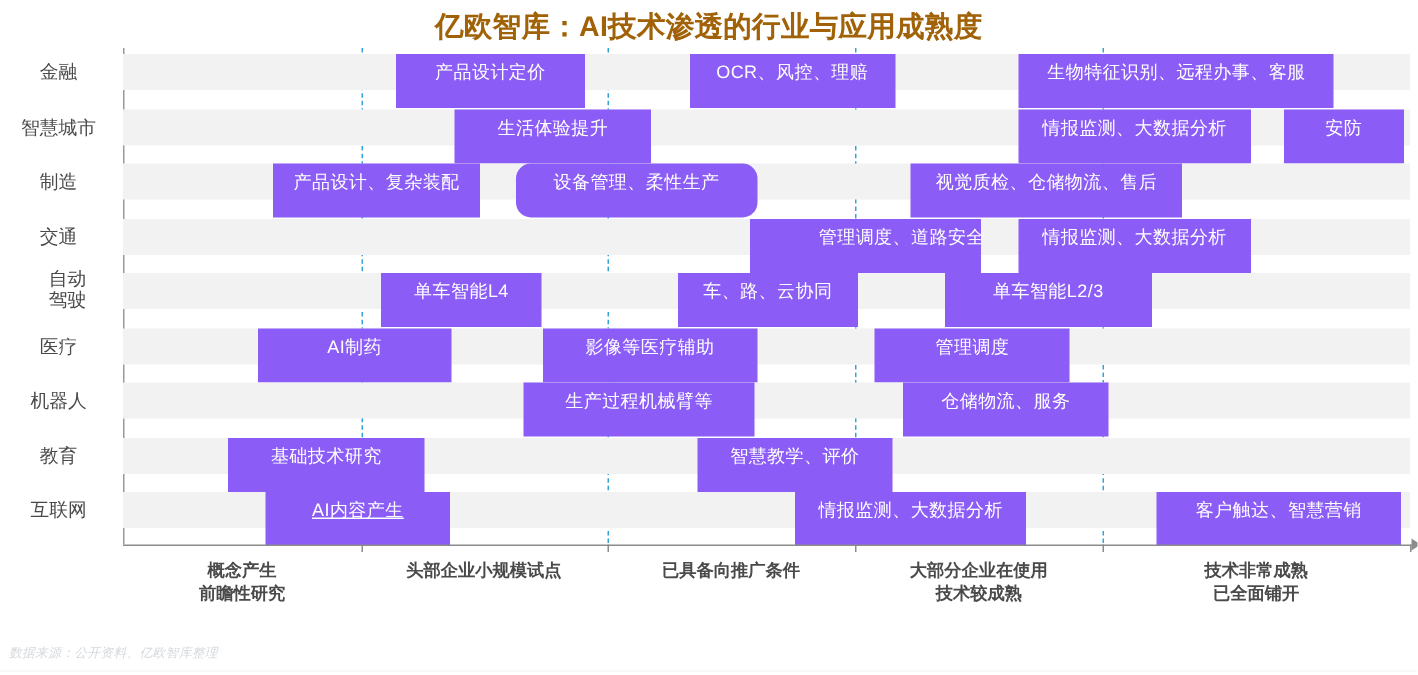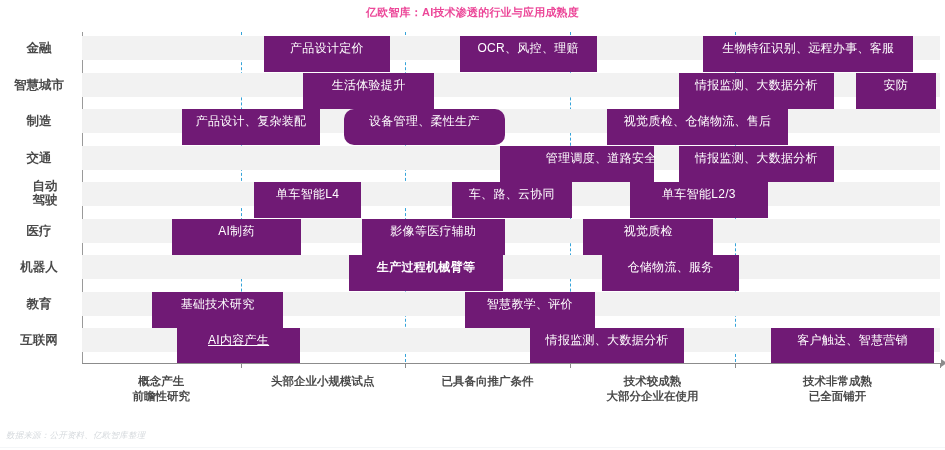--- a/index.html
+++ b/index.html
@@ -9,21 +9,21 @@
     font-family:"Liberation Sans","DejaVu Sans",sans-serif;
     color:#555;
     overflow:hidden;
     position:relative;
   }
   #chart-root{position:relative;width:945px;height:450px;}
 
   .title{
     position:absolute;left:0;top:5px;width:945px;
     text-align:center;
-    font-size:11px;font-weight:bold;color:#ec4899;
+    font-size:19px;font-weight:bold;color:#a16207;
     letter-spacing:.2px;
   }
 
   
   .plot{
     position:absolute;
     left:82px;top:32px;
     width:858px;height:330px;
   }
   .rowband{
@@ -32,42 +32,42 @@
   }
 
   .gridline{
     position:absolute;top:0;height:330px;
     border-left:1.4px dashed #2a9fd8;
     opacity:.95;
   }
 
   .bar{
     position:absolute;height:36px;
-    background:#701a75;
+    background:#8b5cf6;
     color:#ffffff;
     font-size:12px;
     line-height:24px;
     text-align:center;
     white-space:nowrap;
     box-sizing:border-box;
     letter-spacing:.3px;
   }
 
   
   .yaxis-line{
     position:absolute;left:82px;top:32px;
     width:1px;height:331px;background:#9a9a9a;
   }
   .ylabel{
     position:absolute;
     right:0;width:78px;
     text-align:center;
     font-size:12.5px;
     color:#4a4a4a;
-    font-weight:700;
+    font-weight:400;
   }
   .ylabels{position:absolute;left:0;top:32px;width:78px;height:330px;}
   .ylabel .l2{display:block;line-height:14px;margin-left:12px;}
 
   
   .xaxis{
     position:absolute;left:82px;top:363px;
     width:862px;height:1px;background:#8c8c8c;
   }
   .xarrow{
@@ -124,42 +124,42 @@
   <div class="yaxis-line"></div>
 
   <div class="plot" id="plot">
       <div class="gridline" style="left: 652.938px;"></div>
       <div class="gridline" style="left: 488.202px;"></div>
       <div class="gridline" style="left: 322.608px;"></div>
       <div class="gridline" style="left: 158.73px;"></div>
       <div class="rowband" style="top: 4px;"></div>
       <div class="bar" style="top: 4px; left: 181.896px; width: 126.126px;">产品设计定价</div>
       <div class="bar" style="top: 4px; left: 377.52px; width: 137.28px;">OCR、风控、理赔</div>
-      <div class="bar" style="top: 4px; left: 597.168px; width: 210.21px; margin-left: 24px;">生物特征识别、远程办事、客服</div>
+      <div class="bar" style="top: 4px; left: 597.168px; width: 210.21px;">生物特征识别、远程办事、客服</div>
       <div class="rowband" style="top: 40.5px;"></div>
       <div class="bar" style="top: 40.5px; left: 221.364px; width: 130.416px;">生活体验提升</div>
       <div class="bar" style="top: 40.5px; left: 597.168px; width: 154.44px;">情报监测、大数据分析</div>
       <div class="bar" style="top: 40.5px; left: 773.916px; width: 79.794px;">安防</div>
       <div class="rowband" style="top: 77px;"></div>
       <div class="bar" style="top: 77px; left: 100.386px; width: 137.28px;">产品设计、复杂装配</div>
       <div class="bar" style="top: 77px; left: 261.69px; width: 161.304px; border-radius: 10px;">设备管理、柔性生产</div>
       <div class="bar" style="top: 77px; left: 525.096px; width: 181.038px;">视觉质检、仓储物流、售后</div>
       <div class="rowband" style="top: 113.5px;"></div>
       <div class="bar" style="top: 113.5px; left: 417.846px; width: 154.44px; padding-left: 46px;">管理调度、道路安全</div>
       <div class="bar" style="top: 113.5px; left: 597.168px; width: 154.44px;">情报监测、大数据分析</div>
       <div class="rowband" style="top: 150px;"></div>
       <div class="bar" style="top: 150px; left: 172.458px; width: 106.392px;">单车智能L4</div>
       <div class="bar" style="top: 150px; left: 369.798px; width: 120.12px;">车、路、云协同</div>
       <div class="bar" style="top: 150px; left: 548.262px; width: 137.28px;">单车智能L2/3</div>
       <div class="rowband" style="top: 186.5px;"></div>
       <div class="bar" style="top: 186.5px; left: 90.09px; width: 128.7px;">AI制药</div>
       <div class="bar" style="top: 186.5px; left: 279.708px; width: 143.286px;">影像等医疗辅助</div>
-      <div class="bar" style="top: 186.5px; left: 501.072px; width: 130.416px;">视觉质检</div>
+      <div class="bar" style="top: 186.5px; left: 501.072px; width: 130.416px;">管理调度</div>
       <div class="rowband" style="top: 223px;"></div>
-      <div class="bar" style="top: 223px; left: 266.838px; width: 154.44px; font-weight: bold;">生产过程机械臂等</div>
+      <div class="bar" style="top: 223px; left: 266.838px; width: 154.44px;">生产过程机械臂等</div>
       <div class="bar" style="top: 223px; left: 519.948px; width: 137.28px;">仓储物流、服务</div>
       <div class="rowband" style="top: 259.5px;"></div>
       <div class="bar" style="top: 259.5px; left: 70.356px; width: 130.416px;">基础技术研究</div>
       <div class="bar" style="top: 259.5px; left: 382.668px; width: 130.416px;">智慧教学、评价</div>
       <div class="rowband" style="top: 296px;"></div>
       <div class="bar" style="top: 296px; left: 95.238px; width: 122.694px; text-decoration: underline;">AI内容产生</div>
       <div class="bar" style="top: 296px; left: 447.876px; width: 154.44px;">情报监测、大数据分析</div>
       <div class="bar" style="top: 296px; left: 688.974px; width: 163.02px;">客户触达、智慧营销</div>
     </div>
 
@@ -170,22 +170,22 @@
         <div>概念产生</div>
         <div>前瞻性研究</div>
       </div>
       <div class="xcat" style="left: 237.669px; width: 170px;">
         <div>头部企业小规模试点</div>
       </div>
       <div class="xcat" style="left: 402.405px; width: 170px;">
         <div>已具备向推广条件</div>
       </div>
       <div class="xcat" style="left: 567.57px; width: 170px;">
+        <div>大部分企业在使用</div>
         <div>技术较成熟</div>
-        <div>大部分企业在使用</div>
       </div>
       <div class="xcat" style="left: 752.469px; width: 170px;">
         <div>技术非常成熟</div>
         <div>已全面铺开</div>
       </div>
     </div>
 
   <div class="source">数据来源：公开资料、亿欧智库整理</div>
   <div class="footer-rule"></div>
 <div class="xtick" style="left: 240.73px;"></div>

